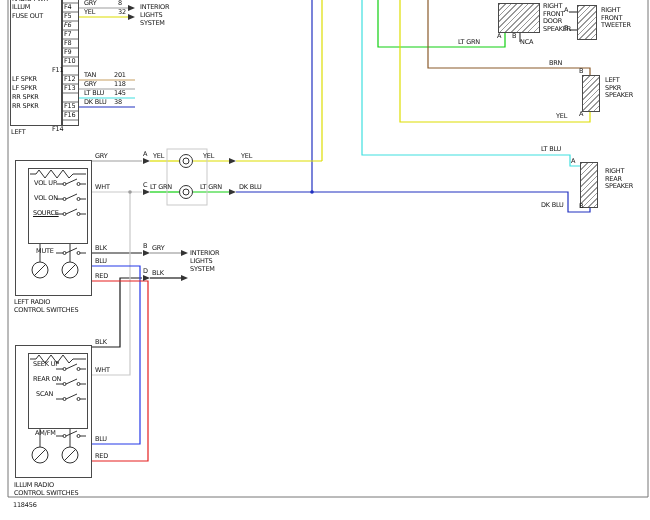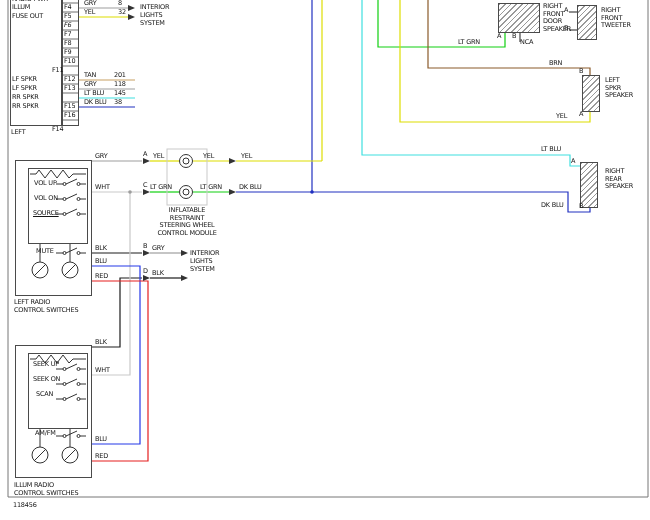--- a/index.html
+++ b/index.html
@@ -217,35 +217,31 @@
       <span class="lbl" style="left: 95px; top: 153px;">GRY</span>
       <span class="lbl" style="left: 143px; top: 151px;">A</span>
       <span class="lbl" style="left: 153px; top: 153px;">YEL</span>
       <span class="lbl" style="left: 203px; top: 153px;">YEL</span>
       <span class="lbl" style="left: 241px; top: 153px;">YEL</span>
       <span class="lbl" style="left: 95px; top: 184px;">WHT</span>
       <span class="lbl" style="left: 143px; top: 182px;">C</span>
       <span class="lbl" style="left: 150px; top: 184px;">LT GRN</span>
       <span class="lbl" style="left: 200px; top: 184px;">LT GRN</span>
       <span class="lbl" style="left: 239px; top: 184px;">DK BLU</span>
-      <span class="lbl center" style="left: 154px; top: 207px; width: 66px;">INFLATABLE
-RESTRAINT
-STEERING WHEEL
-CONTROL MODULE</span>
       <span class="lbl" style="left: 34px; top: 180px;">VOL UP</span>
       <span class="lbl" style="left: 34px; top: 195px;">VOL ON</span>
       <span class="lbl" style="left: 33px; top: 210px; text-decoration: underline;">SOURCE</span>
       <span class="lbl" style="left: 36px; top: 248px;">MUTE</span>
       <span class="lbl" style="left: 95px; top: 245px;">BLK</span>
       <span class="lbl" style="left: 95px; top: 258px;">BLU</span>
       <span class="lbl" style="left: 95px; top: 273px;">RED</span>
       <span class="lbl" style="left: 14px; top: 299px;">LEFT RADIO
 CONTROL SWITCHES</span>
       <span class="lbl" style="left: 33px; top: 361px;">SEEK UP</span>
-      <span class="lbl" style="left: 33px; top: 376px;">SEEK ON</span>
+      <span class="lbl" style="left: 33px; top: 376px;">REAR ON</span>
       <span class="lbl" style="left: 36px; top: 391px;">SCAN</span>
       <span class="lbl" style="left: 35px; top: 430px;">AM/FM</span>
       <span class="lbl" style="left: 95px; top: 339px;">BLK</span>
       <span class="lbl" style="left: 95px; top: 367px;">WHT</span>
       <span class="lbl" style="left: 95px; top: 436px;">BLU</span>
       <span class="lbl" style="left: 95px; top: 453px;">RED</span>
       <span class="lbl" style="left: 14px; top: 482px;">ILLUM RADIO
 CONTROL SWITCHES</span>
       <span class="lbl" style="left: 143px; top: 243px;">B</span>
       <span class="lbl" style="left: 152px; top: 245px;">GRY</span>

